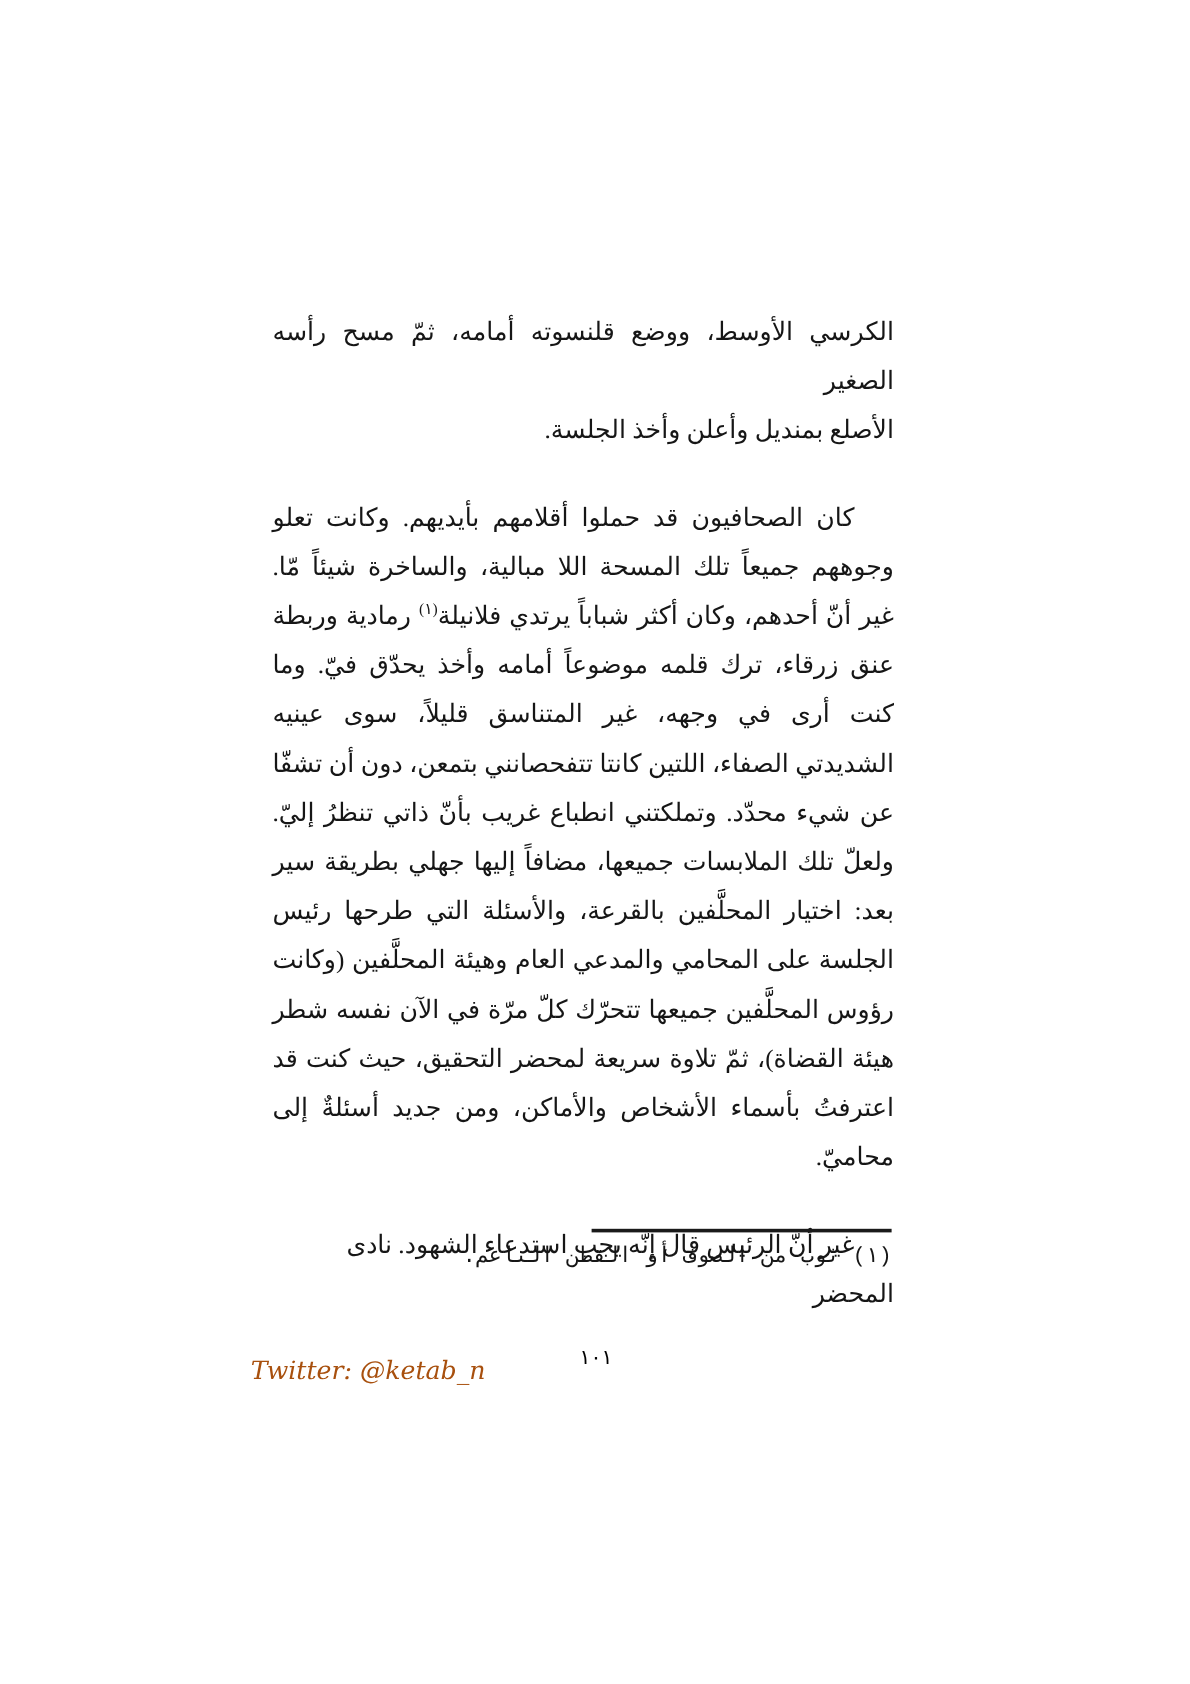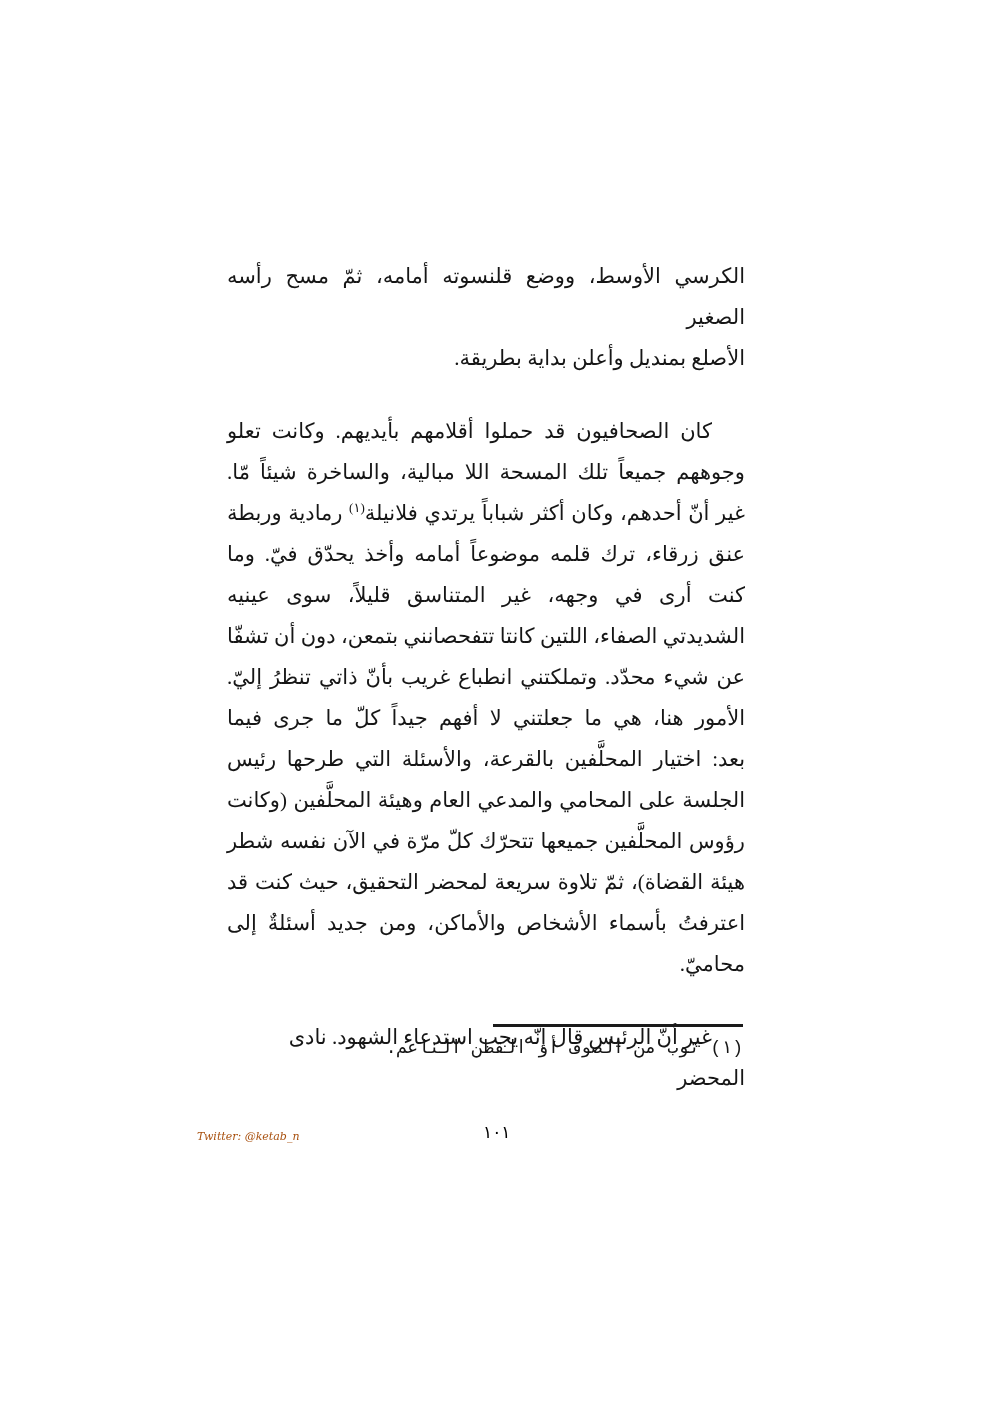--- a/index.html
+++ b/index.html
@@ -26,55 +26,55 @@
     position:absolute;top:1024px;right:249px;width:250px;
     direction:rtl;text-align:right;
   }
   .footnote-rule{border:0;border-top:3px solid #1a1a1a;margin:0;width:250px;}
   .footnote-text{
     display:block;margin-top:9px;font-size:18px;line-height:24px;
     white-space:nowrap;color:#161616;font-family:Liberation Mono, monospace;
   }
   
   .twitter-credit{
-    position:absolute;left:197px;top:1130px;
+    position:absolute;left:209px;top:1130px;
     font-family:"DejaVu Serif",serif;font-style:italic;
-    font-size:11px;color:#a8500e;
+    font-size:21px;color:#a8500e;
   }
   .page-number{
     position:absolute;left:483px;top:1122px;
     font-size:17px;color:#000000;direction:rtl;
   }
   .watermark{
     position:absolute;left:543px;top:1131px;
     font-size:31px;letter-spacing:1px;color:#c6c6c6;
     font-family:"DejaVu Sans",sans-serif;
   }
 </style>
 </head>
 <body>
 
 <div class="page">
 
   <main class="text-block" dir="rtl">
 
     <p class="para">
       <span class="line">الكرسي الأوسط، ووضع قلنسوته أمامه، ثمّ مسح رأسه الصغير</span>
-      <span class="line endline">الأصلع بمنديل وأعلن بداية بطريقة.</span>
+      <span class="line endline">الأصلع بمنديل وأعلن وأخذ الجلسة.</span>
     </p>
 
     <p class="para gap">
       <span class="line indent">كان الصحافيون قد حملوا أقلامهم بأيديهم. وكانت تعلو</span>
       <span class="line">وجوههم جميعاً تلك المسحة اللا مبالية، والساخرة شيئاً مّا.</span>
       <span class="line"><span>غير أنّ أحدهم، وكان أكثر شباباً يرتدي فلانيلة</span><sup class="fnref">(١)</sup><span> رمادية وربطة</span></span>
       <span class="line">عنق زرقاء، ترك قلمه موضوعاً أمامه وأخذ يحدّق فيّ. وما</span>
       <span class="line">كنت أرى في وجهه، غير المتناسق قليلاً، سوى عينيه</span>
       <span class="line">الشديدتي الصفاء، اللتين كانتا تتفحصانني بتمعن، دون أن تشفّا</span>
       <span class="line">عن شيء محدّد. وتملكتني انطباع غريب بأنّ ذاتي تنظرُ إليّ.</span>
-      <span class="line">الأمور هنا، هي ما جعلتني لا أفهم جيداً كلّ ما جرى فيما</span>
+      <span class="line">ولعلّ تلك الملابسات جميعها، مضافاً إليها جهلي بطريقة سير</span>
       <span class="line">بعد: اختيار المحلَّفين بالقرعة، والأسئلة التي طرحها رئيس</span>
       <span class="line">الجلسة على المحامي والمدعي العام وهيئة المحلَّفين (وكانت</span>
       <span class="line">رؤوس المحلَّفين جميعها تتحرّك كلّ مرّة في الآن نفسه شطر</span>
       <span class="line">هيئة القضاة)، ثمّ تلاوة سريعة لمحضر التحقيق، حيث كنت قد</span>
       <span class="line">اعترفتُ بأسماء الأشخاص والأماكن، ومن جديد أسئلةٌ إلى</span>
       <span class="line endline">محاميّ.</span>
     </p>
 
     <p class="para">
       <span class="line endline indent">غير أنّ الرئيس قال إنّه يجب استدعاء الشهود. نادى المحضر</span>

